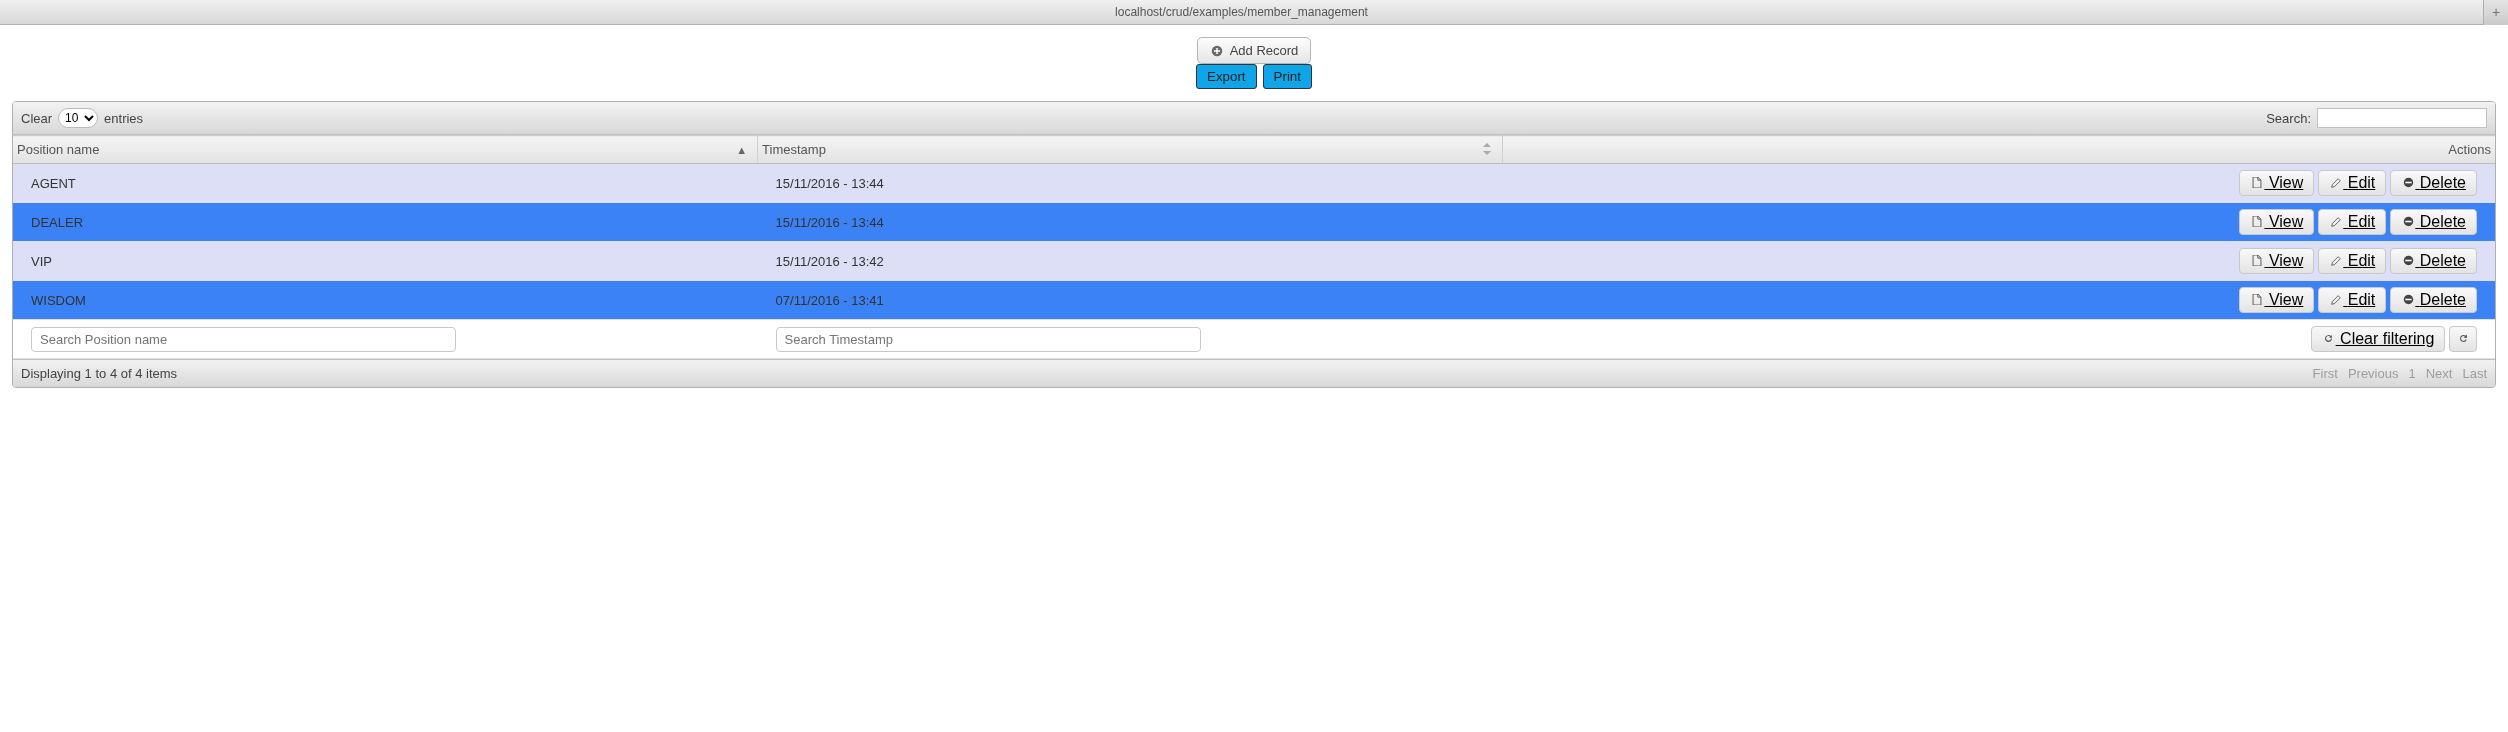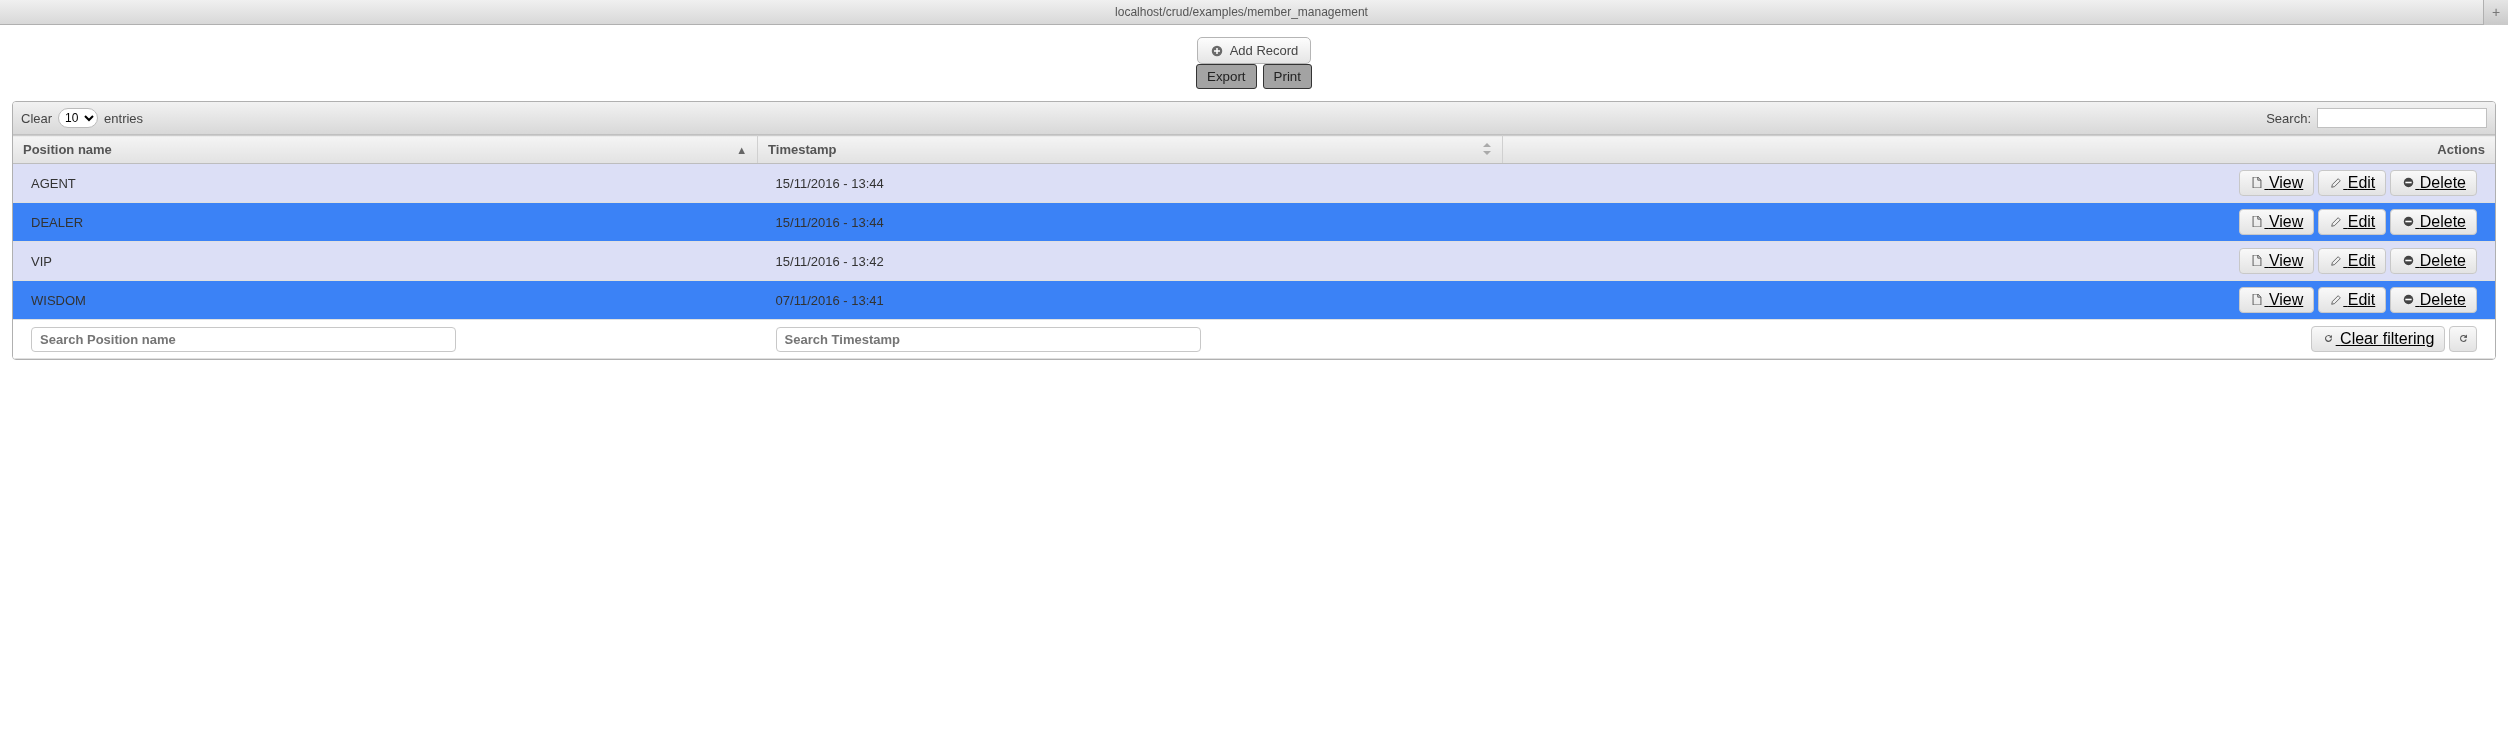--- a/index.html
+++ b/index.html
@@ -52,21 +52,21 @@
       gap: 6px;
       padding: 5px 12px;
       font-size: 13px;
       border: 1px solid #b5b5b5;
       border-radius: 5px;
       background: linear-gradient(to bottom, #fdfdfd, #e5e5e5);
       color: #444;
       cursor: pointer;
     }
     .btn-plain {
-      background: #a3a3a3;
+      background: #0ea5e9;
       color: #222;
       border: 1px solid #333;
       border-radius: 3px;
       padding: 4px 10px;
     }
     .btn-sm {
       padding: 3px 10px;
       font-size: 16px;
       background: linear-gradient(to bottom, #f9f9f9, #e3e3e3);
       border: 1px solid #c8c8c8;
@@ -108,27 +108,27 @@
       height: 20px;
       width: 170px;
       padding: 0 4px;
       font-size: 12px;
     }
 
     
     table.data { width: 100%; border-collapse: collapse; }
     table.data thead th {
       text-align: left;
-      font-weight: bold;
+      font-weight: normal;
       color: #555;
       background: linear-gradient(to bottom, #f4f4f4, #e2e2e2);
       border-top: 1px solid #ccc;
       border-bottom: 1px solid #bdbdbd;
       border-right: 1px solid #d0d0d0;
-      padding: 6px 10px;
+      padding: 6px 4px;
       position: relative;
     }
     table.data thead th:last-child { border-right: none; text-align: right; }
     .sort-ind {
       position: absolute;
       right: 10px;
       top: 50%;
       transform: translateY(-50%);
       color: #666;
       font-size: 11px;
@@ -147,21 +147,20 @@
     
     .filter-row td { background: #fff !important; border-bottom: 1px solid #ccc; }
     .col-filter {
       width: 100%;
       max-width: 425px;
       border: 1px solid #c8c8c8;
       border-radius: 4px;
       padding: 4px 8px;
       font-size: 13px;
       color: #888;
-      font-weight: bold;
     }
     .clear-cell { text-align: right; white-space: nowrap; }
 
     
     .pager { display: flex; gap: 10px; color: #9e9e9e; }
     .pager span { cursor: pointer; }
 
     
     .col-name { width: 30%; }
     .col-ts { width: 30%; }
@@ -337,15 +336,25 @@
                     <path d="M8 3a5 5 0 0 1 4.9 4h-1.6a3.5 3.5 0 1 0-.1 2.2l1.5.6A5 5 0 1 1 8 3z" fill="#555"></path>
                     <polygon points="13,2 13,7 8,7" fill="#555"></polygon>
                   </svg>
               </span>
             </button>
           </td>
         </tr>
       </tbody>
     </table>
 
+    <div class="dt-footbar">
+      <div>Displaying 1 to 4 of 4 items</div>
+      <div class="pager">
+        <span>First</span>
+        <span>Previous</span>
+        <span>1</span>
+        <span>Next</span>
+        <span>Last</span>
+      </div>
+    </div>
 
   </div>
 </div>
 
 </body></html>

